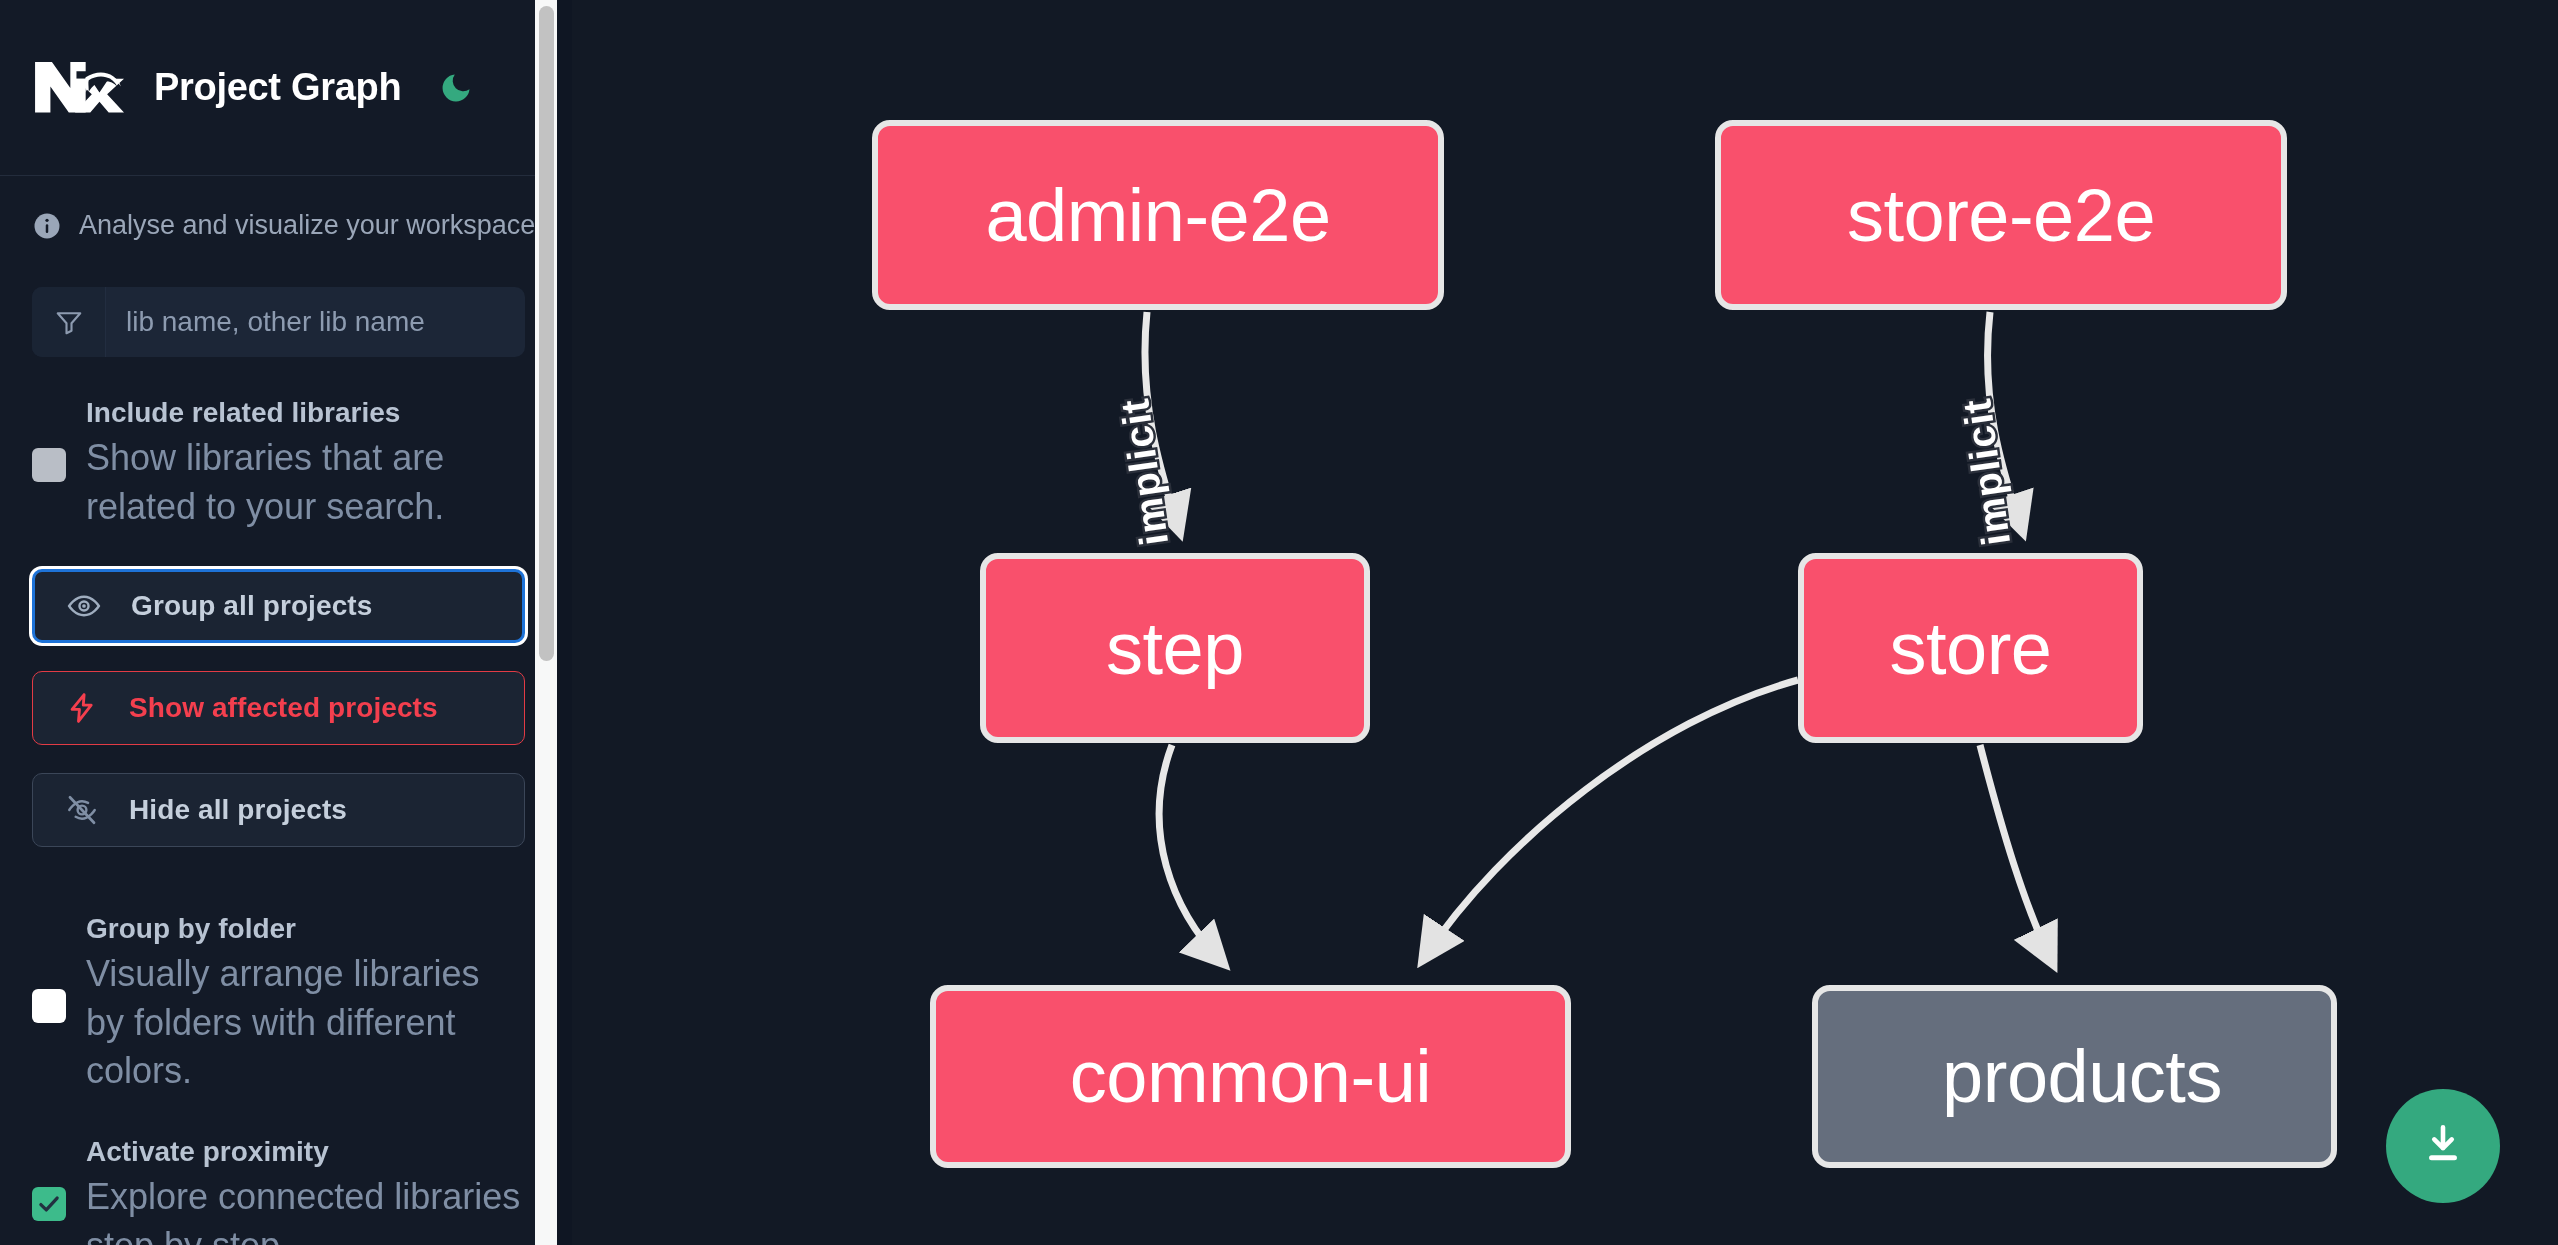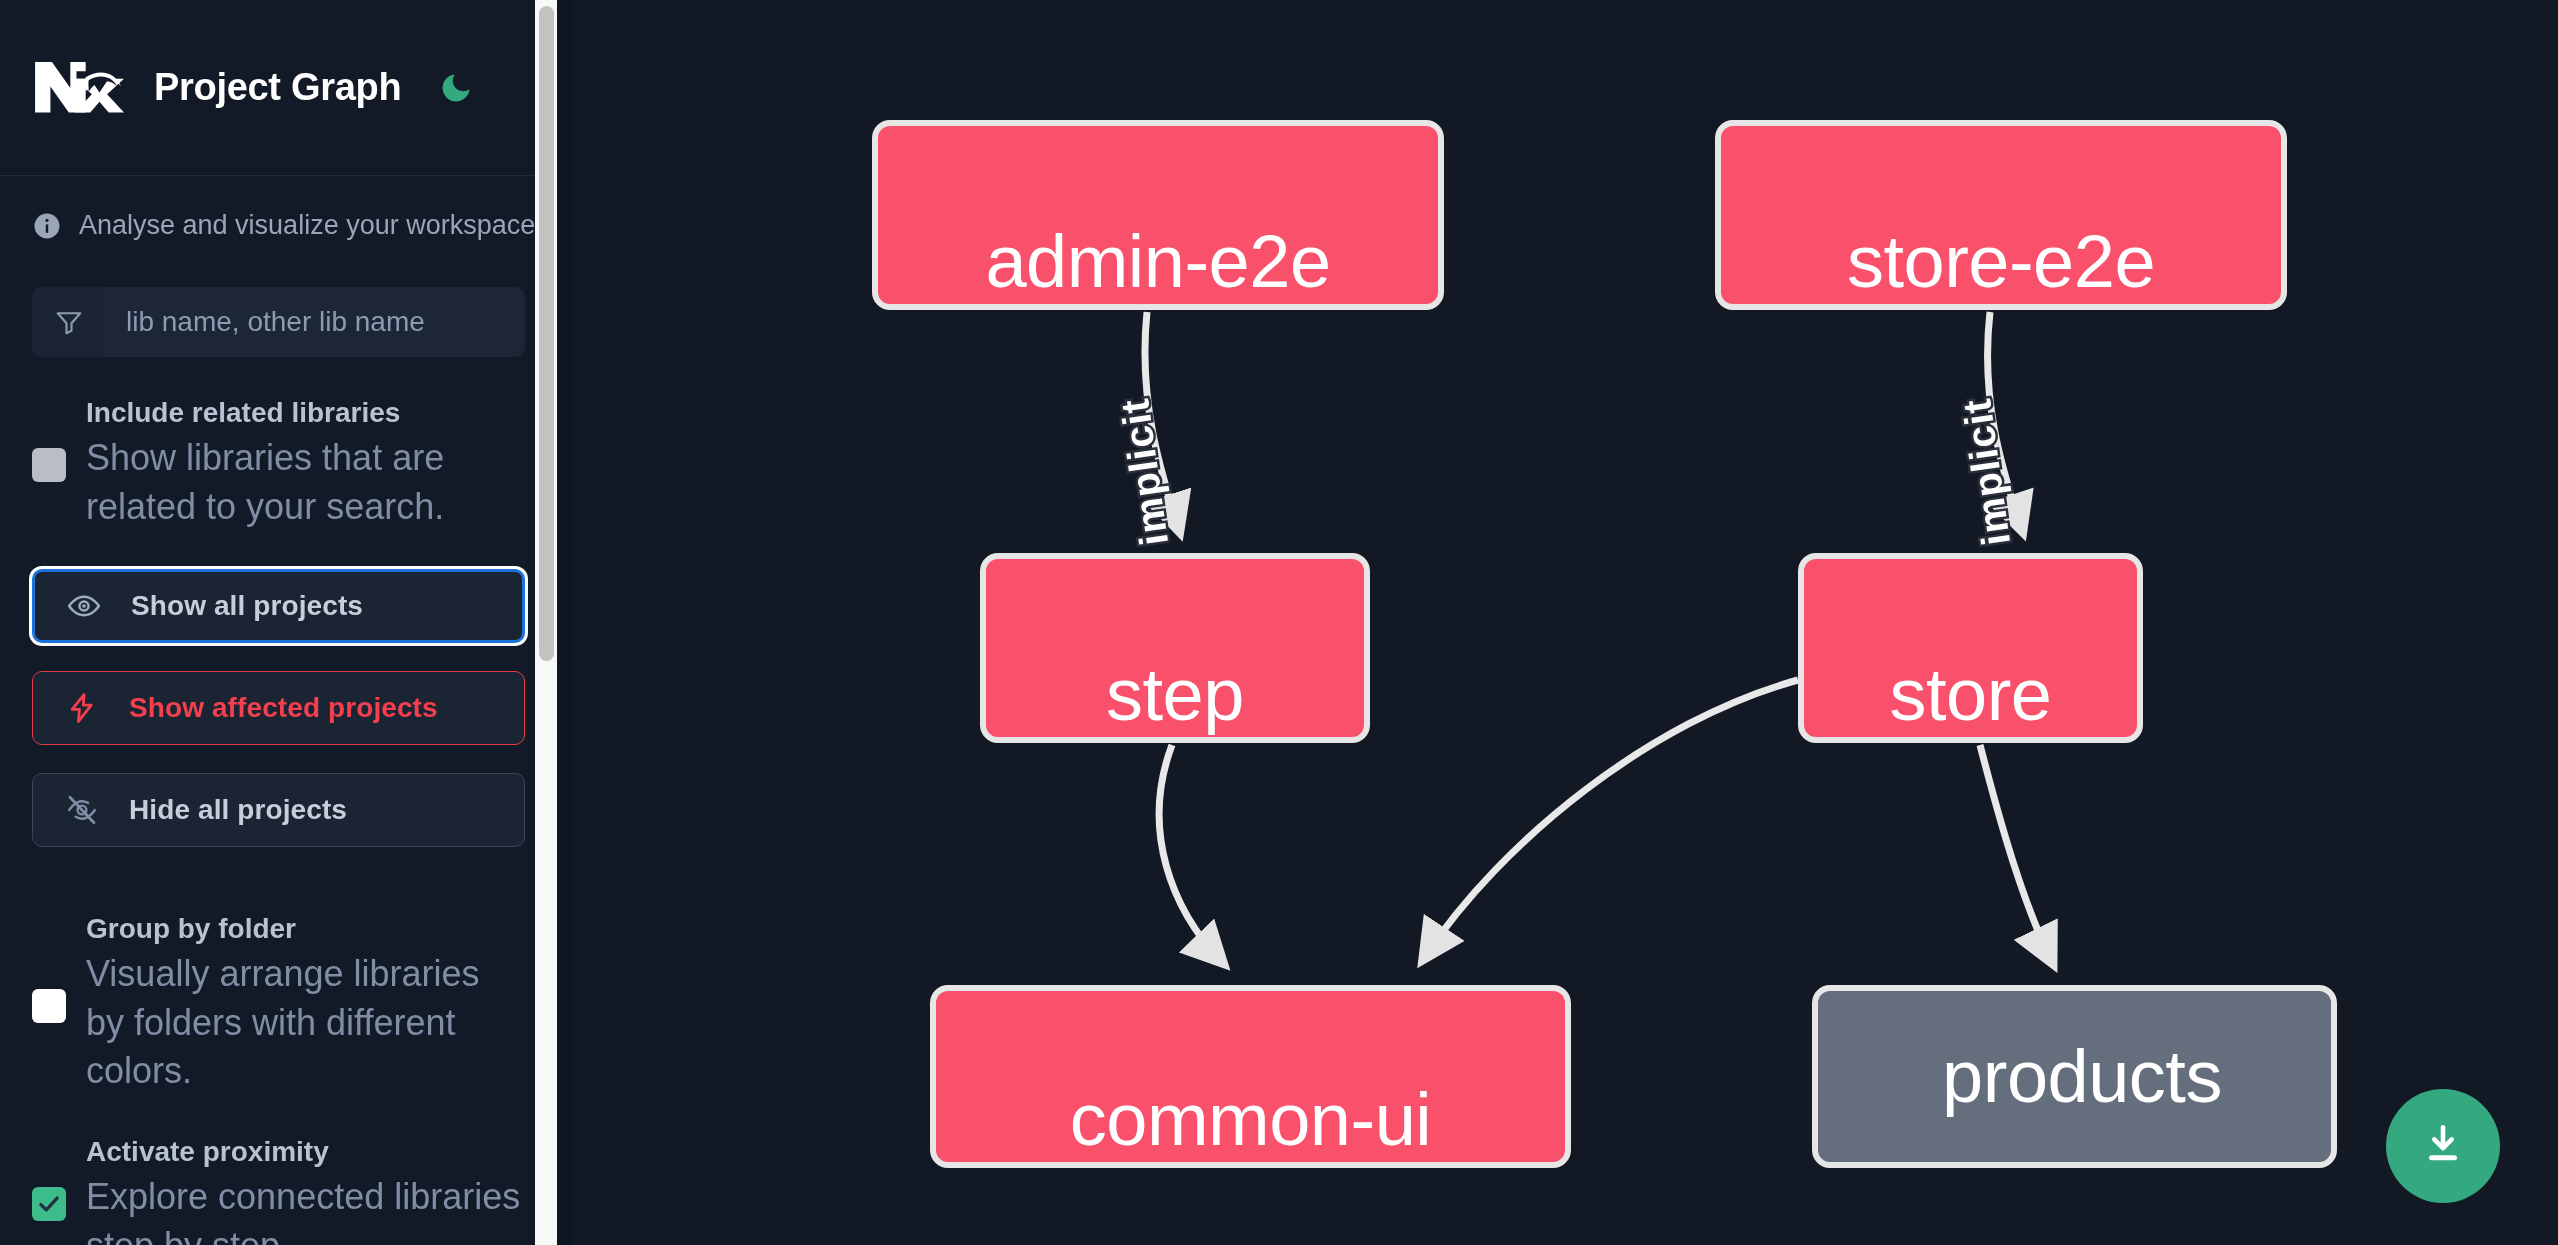--- a/index.html
+++ b/index.html
@@ -151,21 +151,21 @@
   .node {
     position: absolute;
     border: 6px solid #e6e6e6;
     border-radius: 18px;
     display: flex; align-items: center; justify-content: center;
     color: #ffffff;
     font-size: 74px;
     letter-spacing: -0.5px;
     cursor: pointer;
   }
-  .node.pink { background: #f9506c; align-items: flex-end; }
+  .node.pink { background: #f9506c; }
   .node.grey { background: #656e7d; padding-left: 15px; }
 
   .fab {
     position: absolute;
     right: 58px; bottom: 42px;
     width: 114px; height: 114px;
     border-radius: 50%;
     background: #34a97f;
     display: flex; align-items: center; justify-content: center;
     cursor: pointer;
@@ -227,21 +227,21 @@
         </div>
 
         <div class="btn primary">
           <span class="btn-icon">
             <svg viewBox="0 0 24 24" width="34" height="34">
               <path d="M1.5 12S5.5 5.5 12 5.5 22.5 12 22.5 12 18.5 18.5 12 18.5 1.5 12 1.5 12z" fill="none" stroke="#9fadbf" stroke-width="1.7"></path>
               <circle cx="12" cy="12" r="3.2" fill="none" stroke="#9fadbf" stroke-width="1.7"></circle>
               <circle cx="12" cy="12" r="1.3" fill="#9fadbf"></circle>
             </svg>
           </span>
-          <span class="btn-label">Show all projects</span>
+          <span class="btn-label">Group all projects</span>
         </div>
 
         <div class="btn danger">
           <span class="btn-icon">
             <svg viewBox="0 0 24 24" width="34" height="34">
               <path d="M13.5 2.5 5 13h5.2L9.5 21.5 18.5 10h-5.6z" fill="none" stroke="#f43f4e" stroke-width="2" stroke-linejoin="round"></path>
             </svg>
           </span>
           <span class="btn-label">Show affected projects</span>
         </div>

